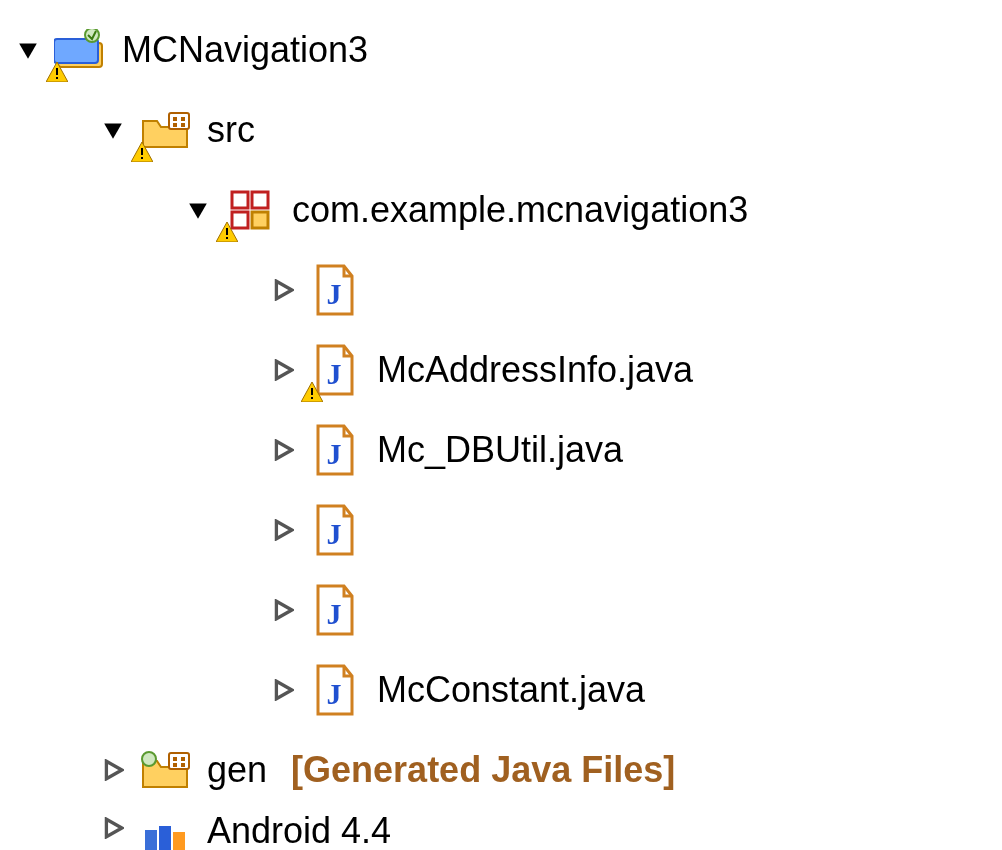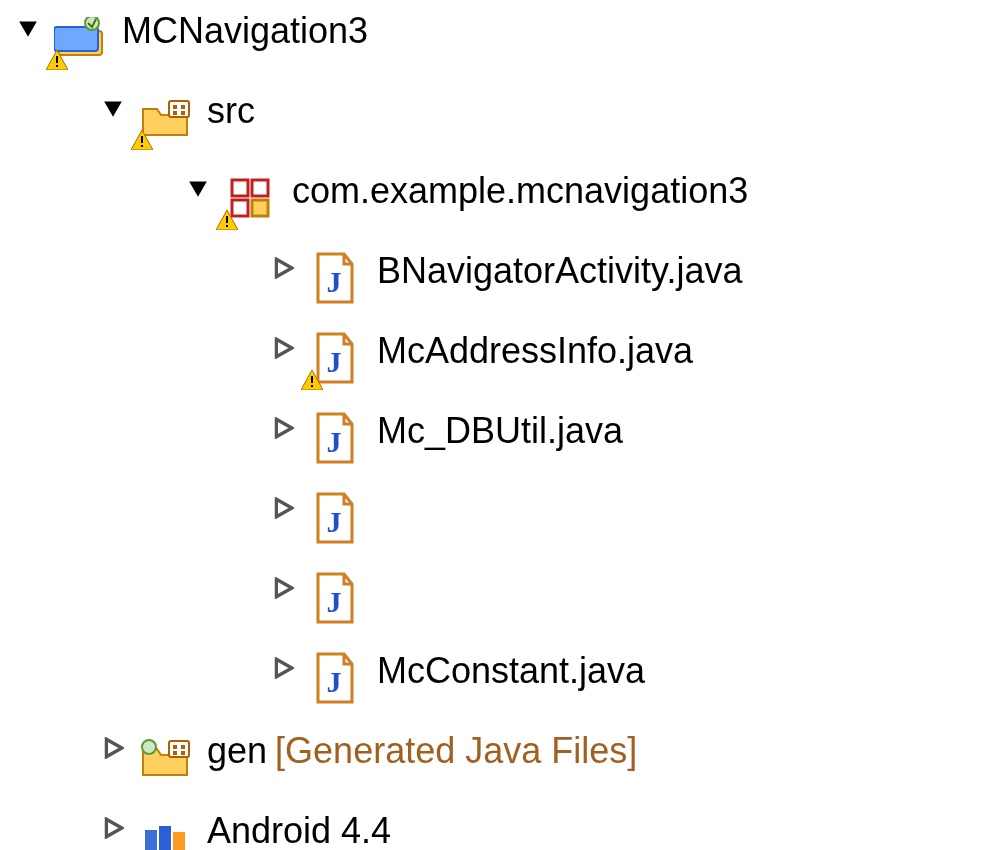--- a/index.html
+++ b/index.html
@@ -7,21 +7,21 @@
       background: #ffffff;
       font-family: "Segoe UI", Tahoma, sans-serif;
       font-size: 36px;
       color: #000;
       padding: 10px 0;
       width: 1002px;
     }
     .tree { }
     .row {
       display: flex;
-      align-items: flex-start;
+      align-items: center;
       height: 80px;
       white-space: nowrap;
     }
     .indent { display: inline-block; }
     .ind-0 { width: 10px; }
     .ind-1 { width: 95px; }
     .ind-2 { width: 180px; }
     .ind-3 { width: 265px; }
 
     .arrow {
@@ -43,22 +43,22 @@
       margin-right: 14px;
       position: relative;
     }
     .icon svg { display: block; }
 
     .label {
       font-weight: 500;
     }
     .suffix {
       color: #a06020;
-      margin-left: 8px;
-      font-weight: 400;
+      margin-left: 24px;
+      font-weight: 700;
     }
 
     .warn-badge {
       position: absolute;
       left: -6px;
       bottom: -4px;
       width: 22px;
       height: 20px;
     }
   </style>
@@ -152,21 +152,20 @@
             <path d="M2 1 L9 5 L2 9 Z" fill="none" stroke="#555" stroke-width="1.5"></path>
           </svg>
         </span>
         <span class="icon">
           <svg width="42" height="52" viewBox="0 0 42 52">
             <path d="M4 2 L30 2 L38 12 L38 50 L4 50 Z" fill="#fff" stroke="#d08020" stroke-width="3"></path>
             <path d="M30 2 L30 12 L38 12" fill="none" stroke="#d08020" stroke-width="3"></path>
             <text x="20" y="40" font-family="Georgia,serif" font-size="30" font-weight="bold" fill="#2050d0" text-anchor="middle">J</text>
           </svg>
         </span>
-        <span class="label">BNavigatorActivity.java</span>
       </div>
       <div class="row">
         <span class="indent ind-3"></span>
         <span class="arrow">
           <svg width="22" height="22" viewBox="0 0 10 10">
             <path d="M2 1 L9 5 L2 9 Z" fill="none" stroke="#555" stroke-width="1.5"></path>
           </svg>
         </span>
         <span class="icon">
           <svg width="42" height="52" viewBox="0 0 42 52">

